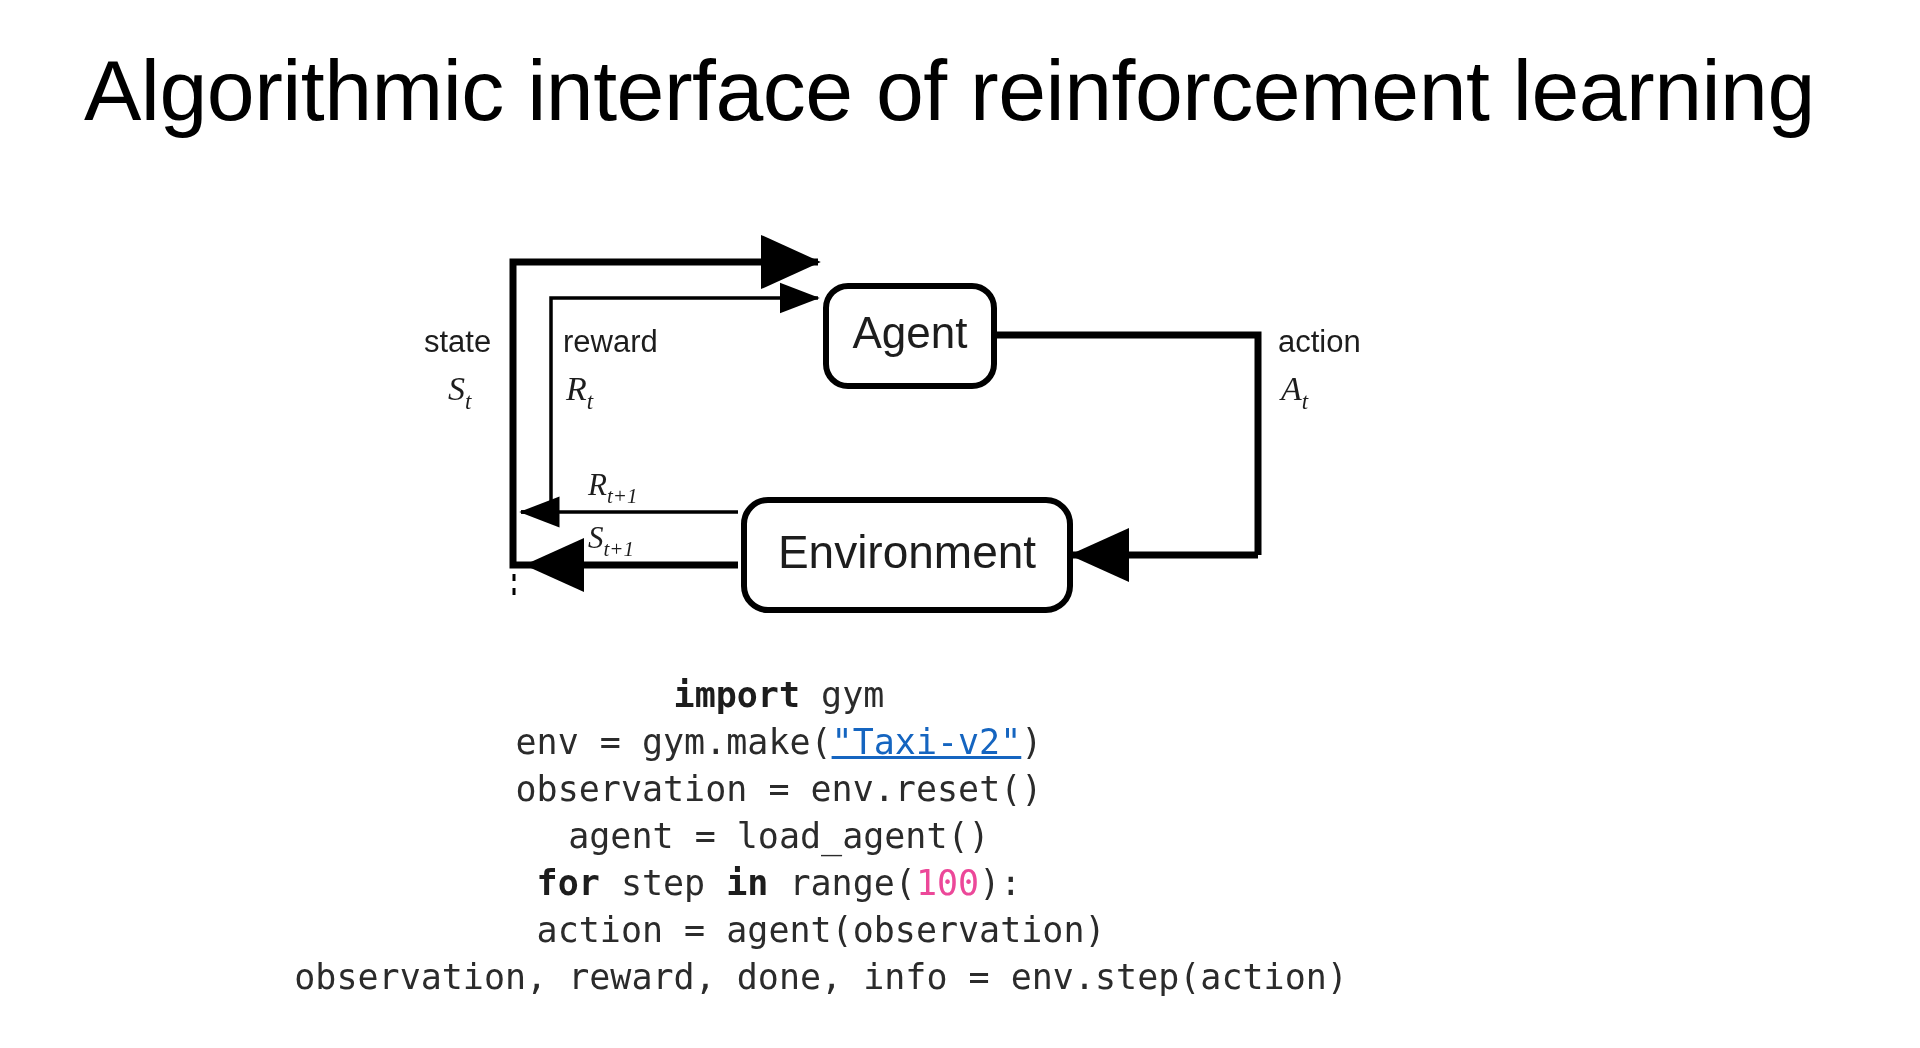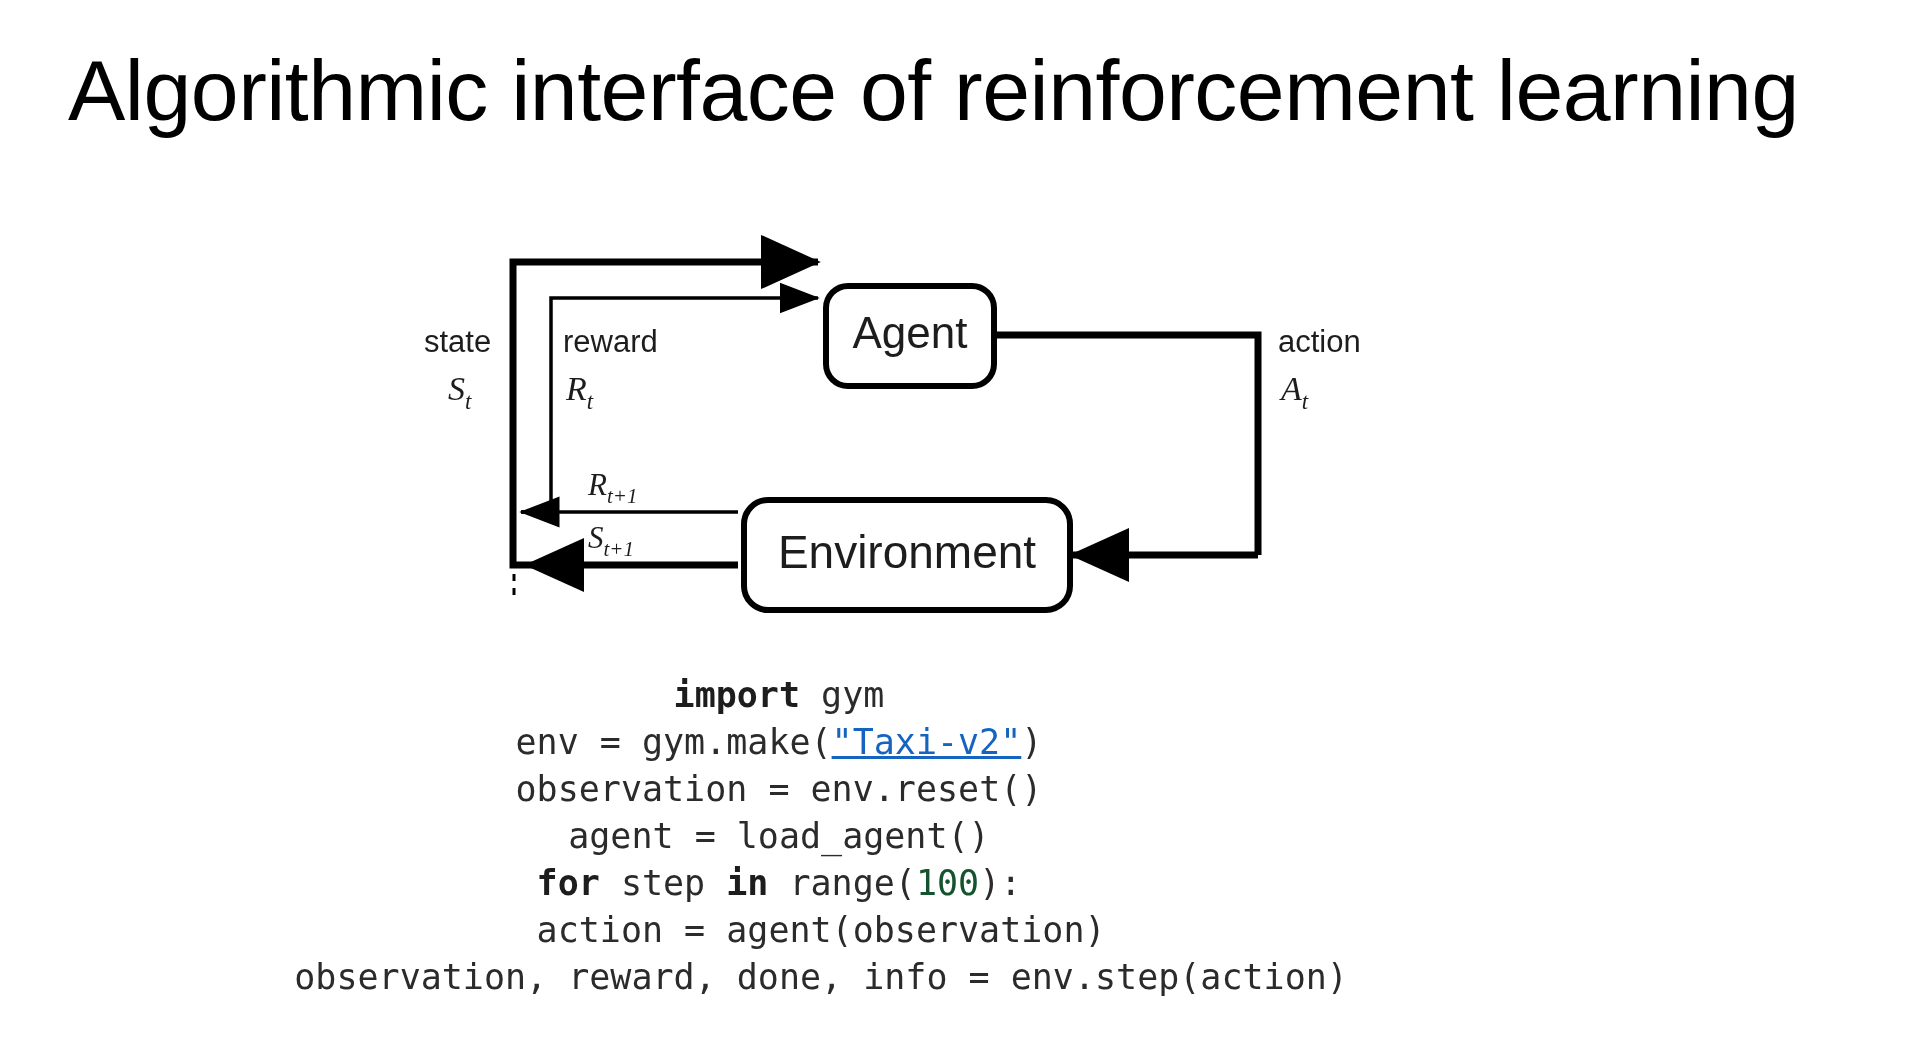--- a/index.html
+++ b/index.html
@@ -13,21 +13,21 @@
     height: 1048px;
     position: relative;
     overflow: hidden;
     font-family: "Liberation Sans", sans-serif;
     color: #000000;
   }
 
   
   #slide-title {
     position: absolute;
-    left: 68px;
+    left: 84px;
     top: 38px;
     width: 1790px;
     font-family: "Liberation Sans", sans-serif;
     font-size: 86px;
     line-height: 104px;
     font-weight: 400;
     letter-spacing: -0.5px;
     color: #000000;
     white-space: nowrap;
   }
@@ -51,21 +51,21 @@
     top: 672px;
     font-family: "DejaVu Sans Mono", monospace;
     font-size: 35px;
     line-height: 47px;
     color: #2b2b2b;
     white-space: pre;
     letter-spacing: 0px;
   }
   #code-block .ln { display: block; height: 47px; text-align: center; }
   #code-block .kw { font-weight: bold; color: #1d1d1d; }
-  #code-block .num { color: #14532d; margin-top: 36px; }
+  #code-block .num { color: #ec4899; margin-top: 36px; }
   #code-block .link {
     color: #1565c0;
     text-decoration: underline;
     text-decoration-color: #1565c0;
     cursor: pointer;
   }
 </style>
 </head>
 <body>
 

